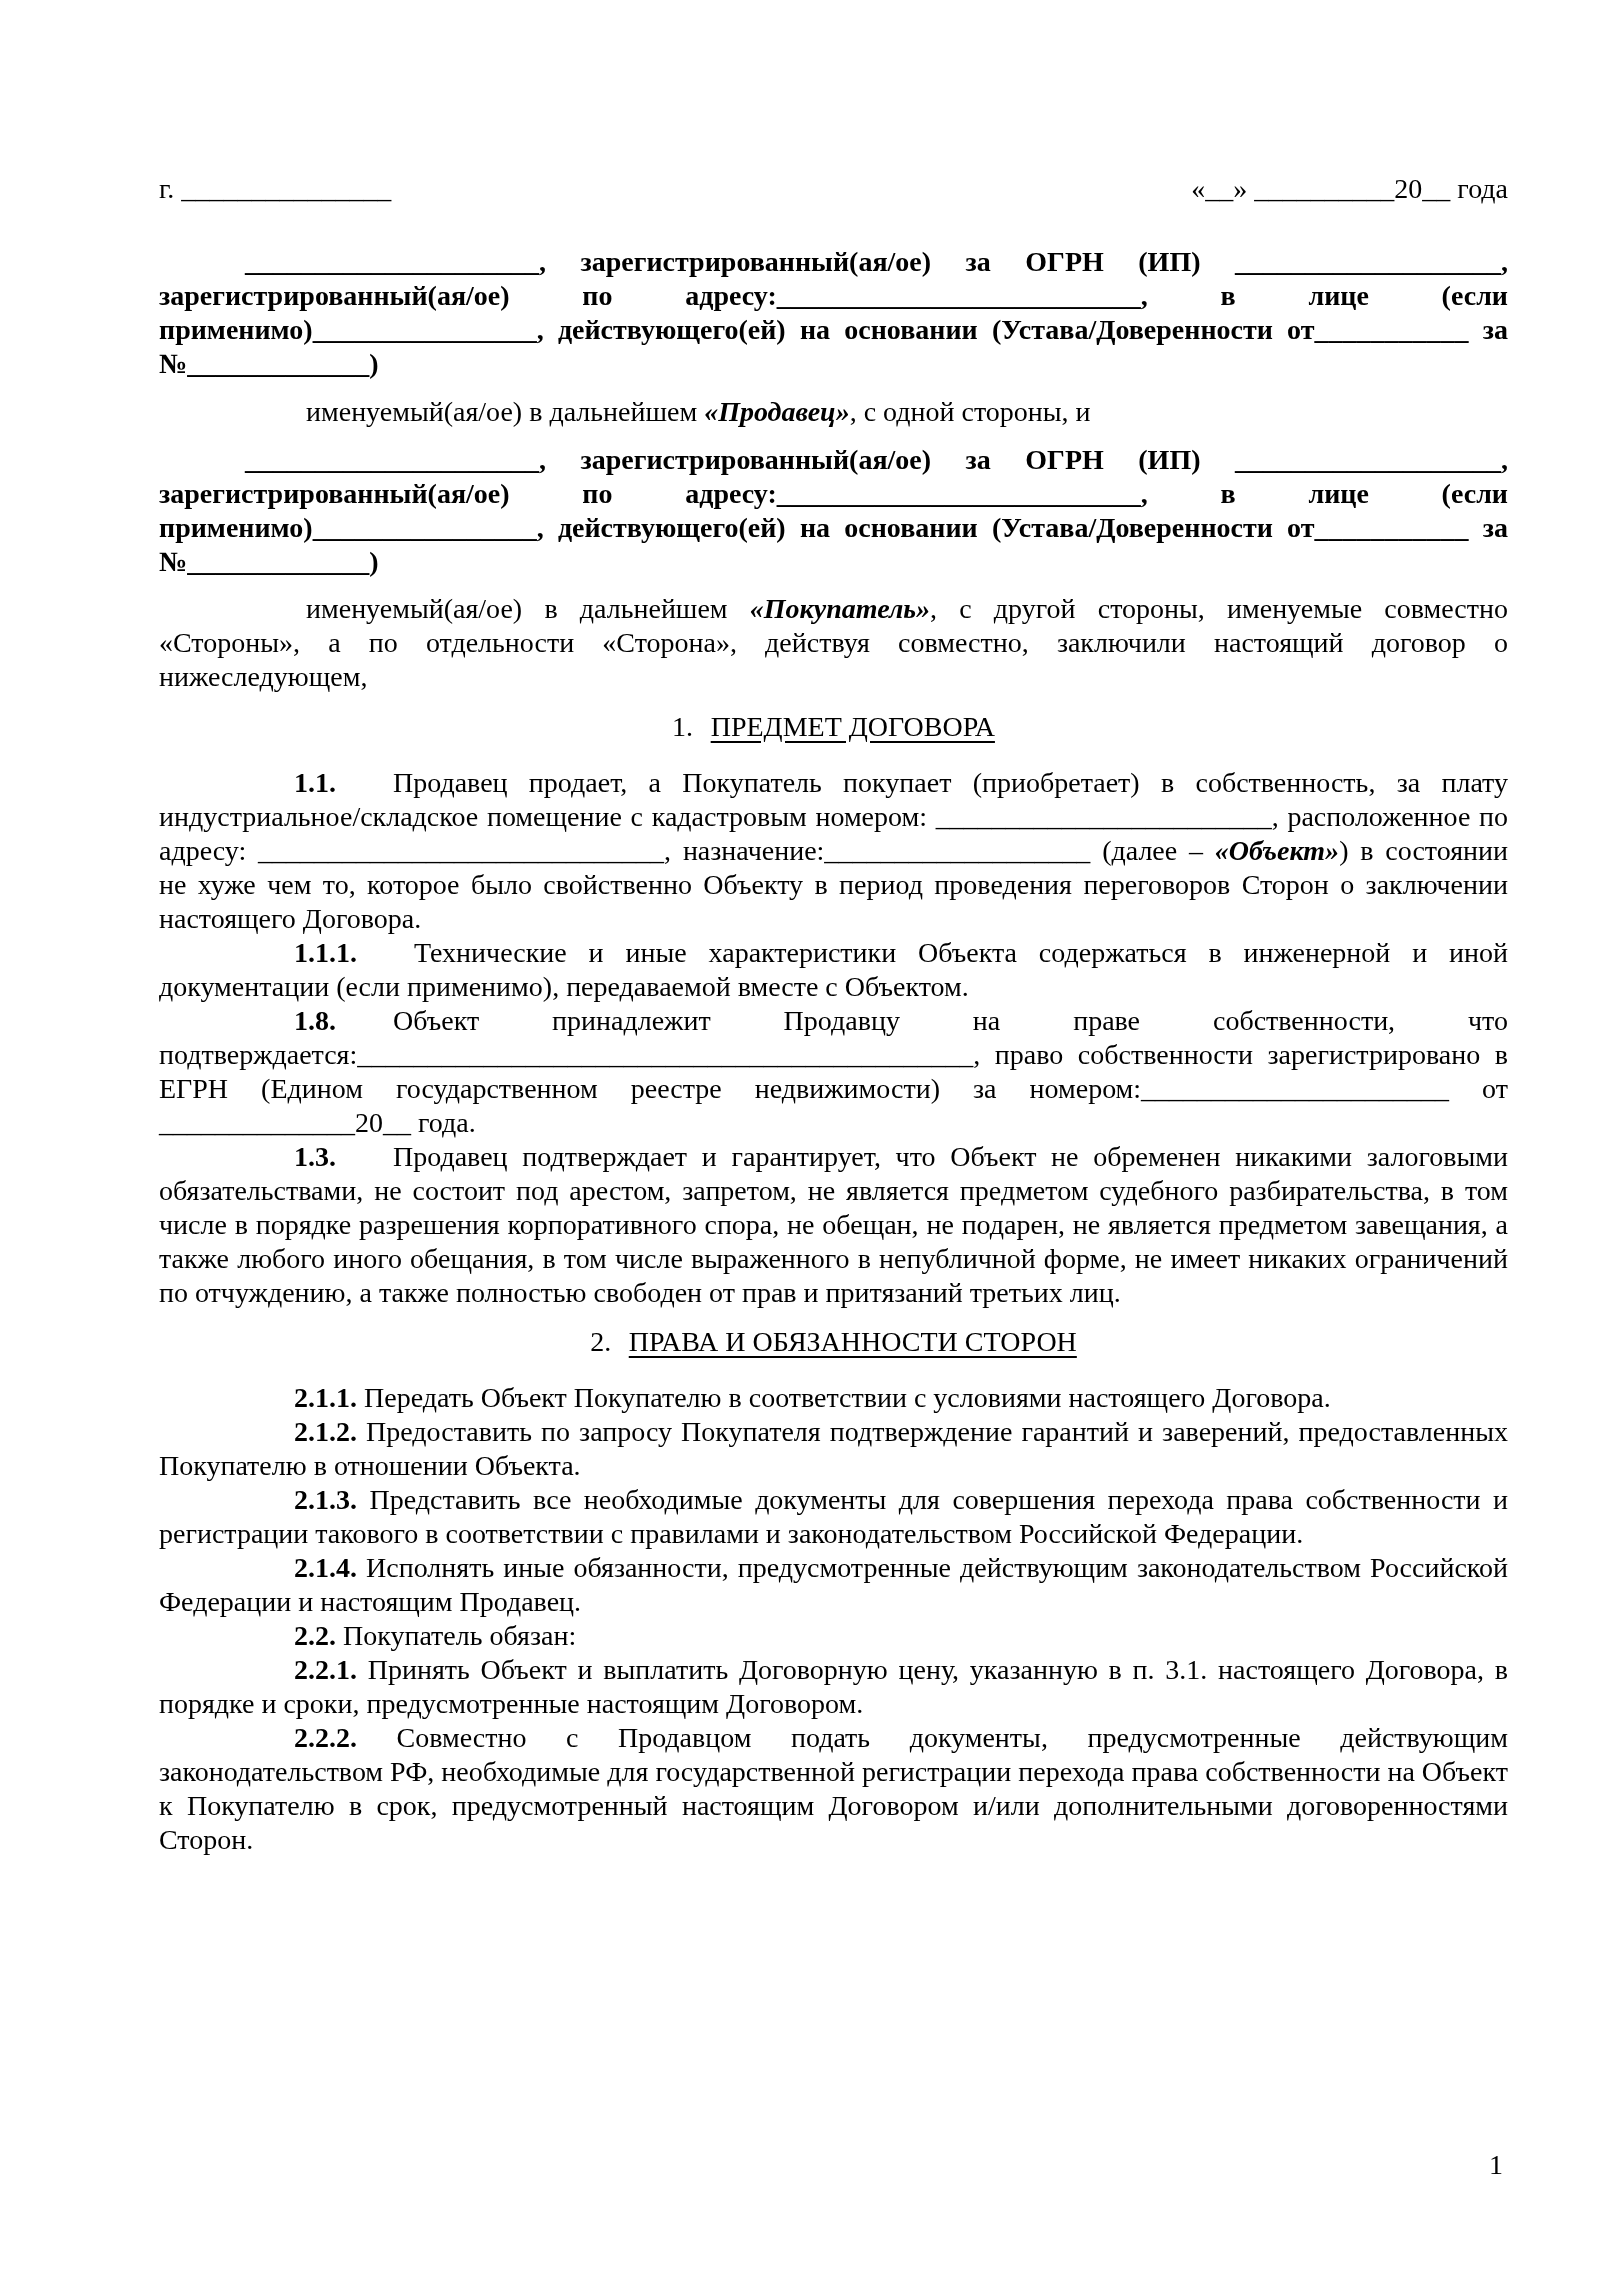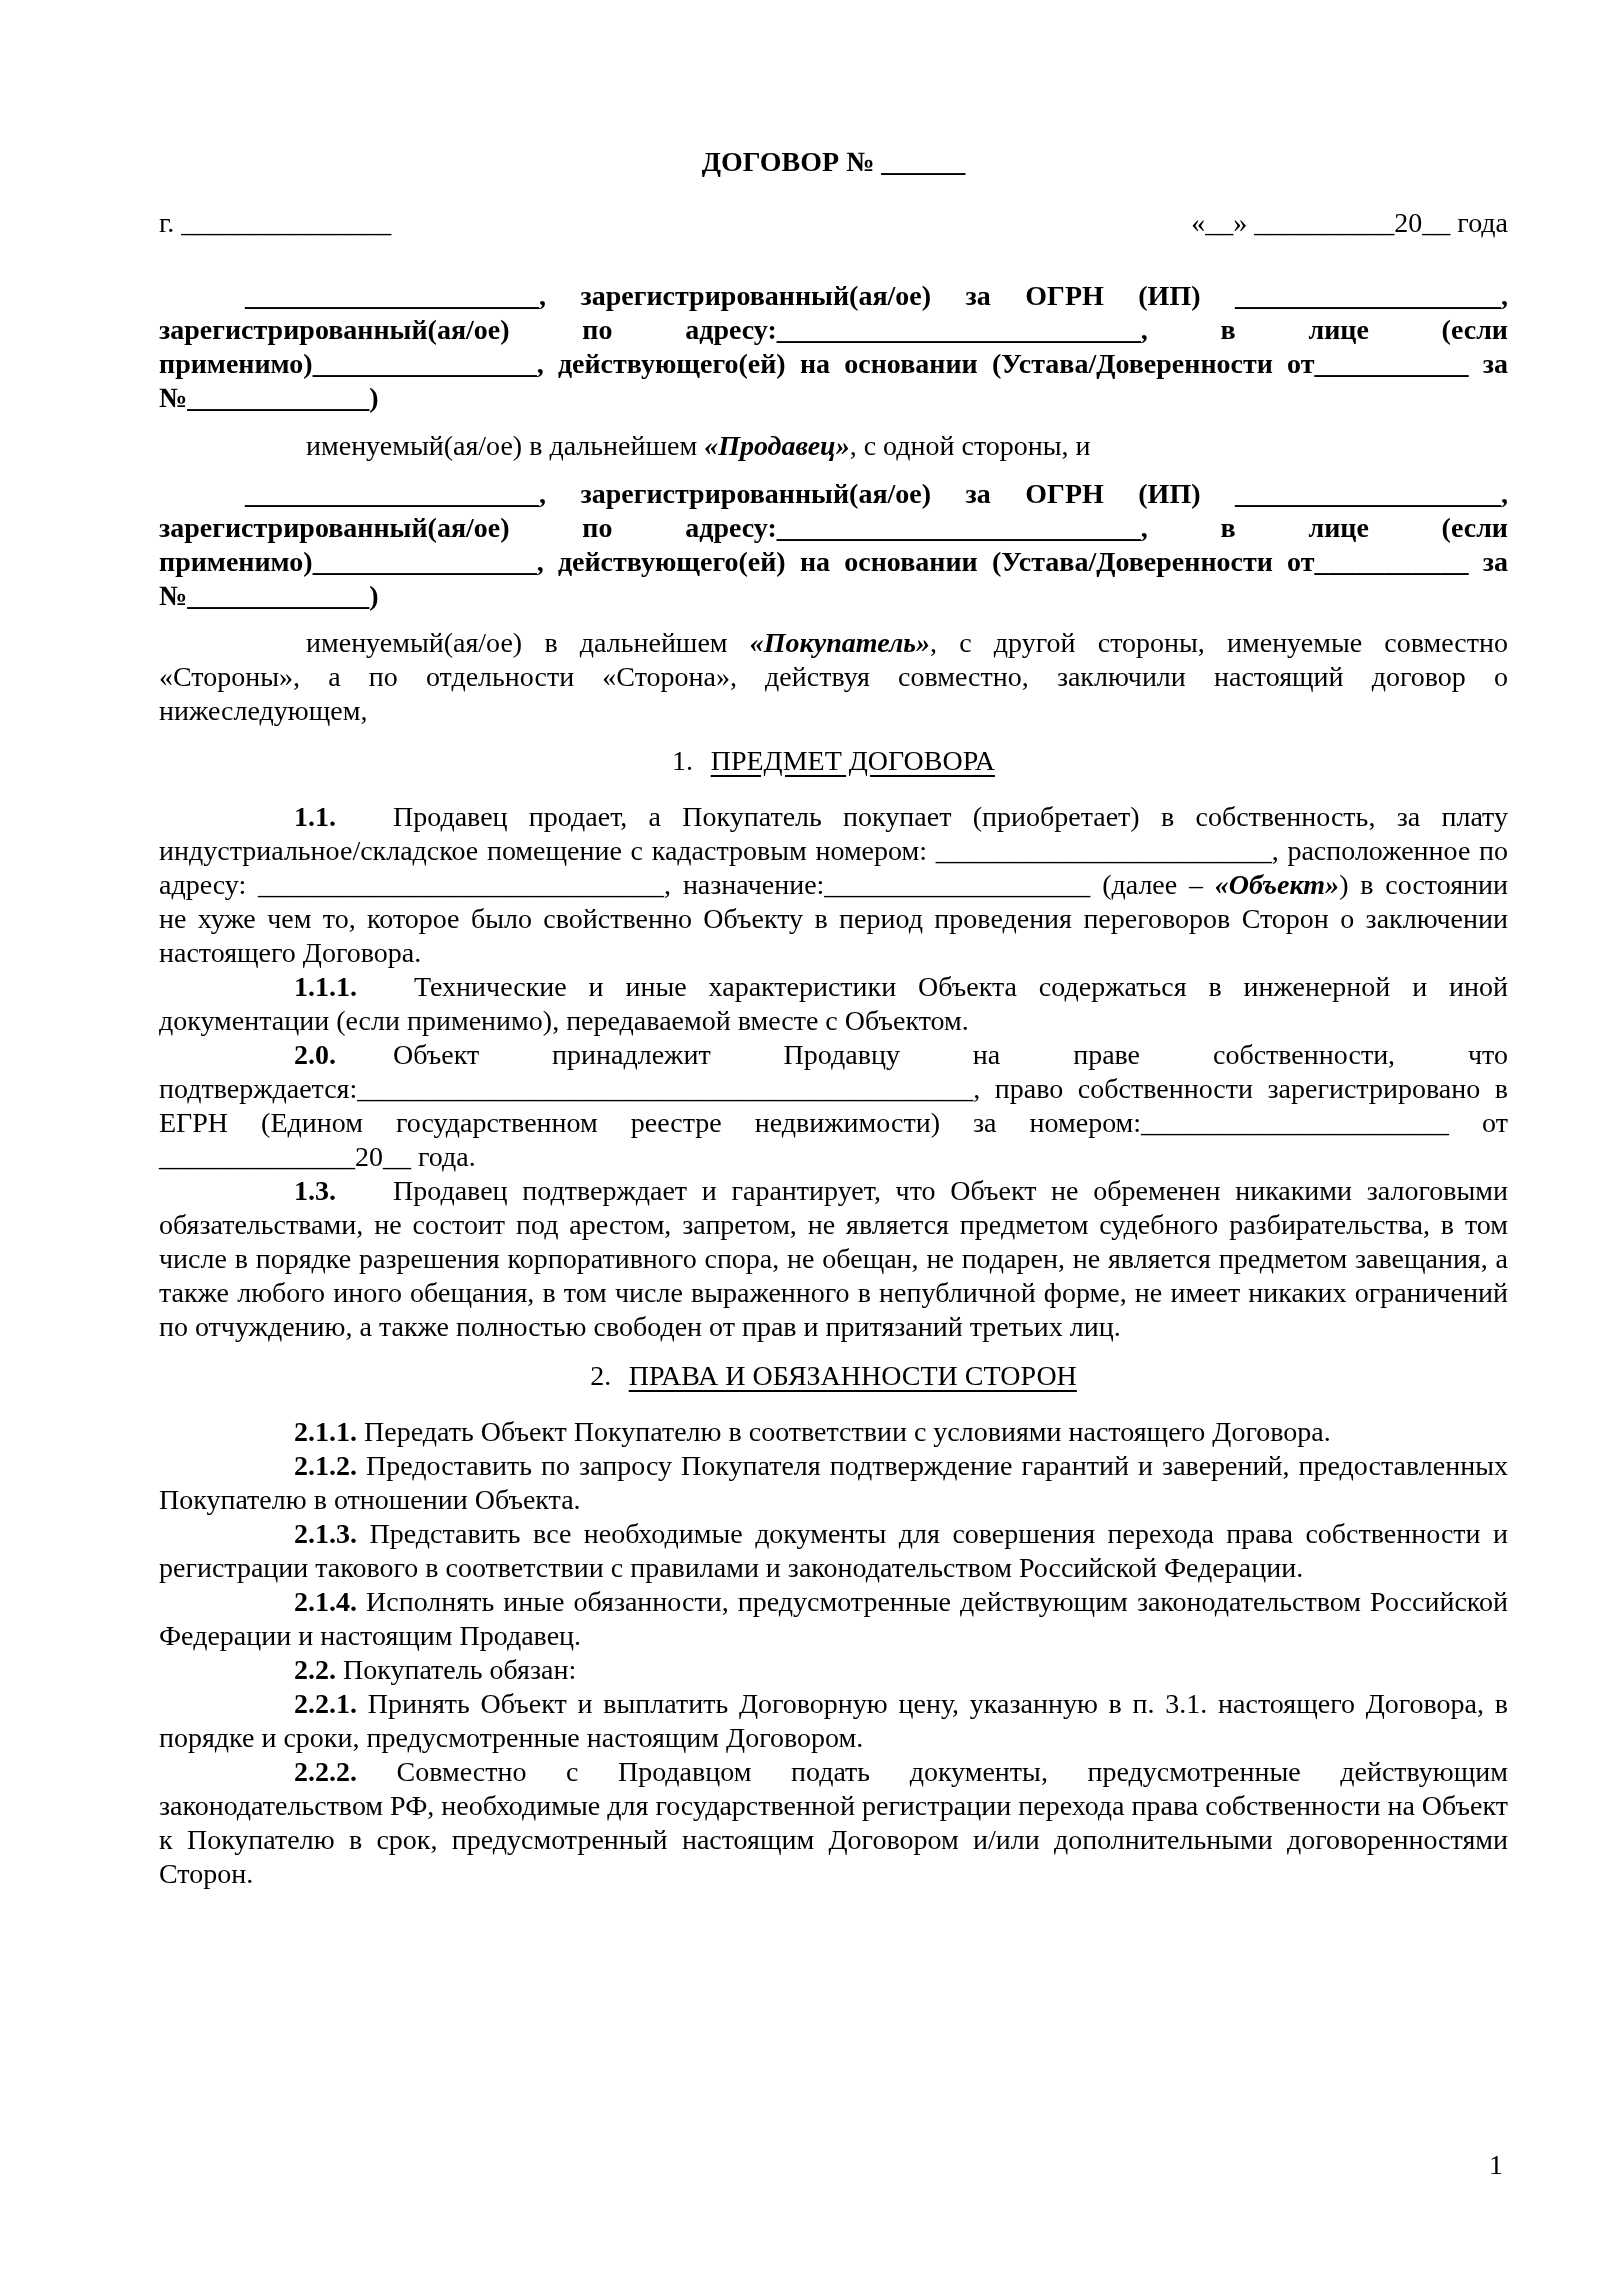--- a/index.html
+++ b/index.html
@@ -27,42 +27,41 @@
   .dateline{display:flex;justify-content:space-between;margin:27.4px 0 39px;gap:36px;}
   .heading{text-align:center;font-weight:normal;margin:15.7px 0 21.6px;}
   .pagenum{position:absolute;right:118px;top:2148px;}
 </style>
 </head>
 <body>
 
 <div class="page">
   <div class="content">
 
-    <p class="b center">ДОГОВОР № ______</p>
 
     <div class="dateline">
       <span>г. _______________</span>
       <span>«__» __________20__ года</span>
     </div>
 
     <p class="party">_____________________, зарегистрированный(ая/ое) за ОГРН (ИП) ___________________, зарегистрированный(ая/ое) по адресу:__________________________, в лице (если применимо)________________, действующего(ей) на основании (Устава/Доверенности от___________ за №_____________)</p>
 
     <p class="intro"><span>именуемый(ая/ое) в дальнейшем </span><span class="term">«Продавец»</span><span>, с одной стороны, и</span></p>
 
     <p class="party">_____________________, зарегистрированный(ая/ое) за ОГРН (ИП) ___________________, зарегистрированный(ая/ое) по адресу:__________________________, в лице (если применимо)________________, действующего(ей) на основании (Устава/Доверенности от___________ за №_____________)</p>
 
     <p class="intro"><span>именуемый(ая/ое) в дальнейшем </span><span class="term">«Покупатель»</span><span>, с другой стороны, именуемые совместно «Стороны», а по отдельности «Сторона», действуя совместно, заключили настоящий договор о нижеследующем,</span></p>
 
     <p class="heading"><span>1.</span><span class="hgap"></span><span class="u">ПРЕДМЕТ ДОГОВОРА</span></p>
 
     <p class="clause"><span class="num">1.1.</span><span class="tab"></span><span>Продавец продает, а Покупатель покупает (приобретает) в собственность, за плату индустриальное/складское помещение с кадастровым номером: ________________________, расположенное по адресу: _____________________________, назначение:___________________ (далее – </span><span class="term">«Объект»</span><span>) в состоянии не хуже чем то, которое было свойственно Объекту в период проведения переговоров Сторон о заключении настоящего Договора.</span></p>
 
     <p class="clause"><span class="num">1.1.1.</span><span class="tab"></span><span>Технические и иные характеристики Объекта содержаться в инженерной и иной документации (если применимо), передаваемой вместе с Объектом.</span></p>
 
-    <p class="clause"><span class="num">2.0.</span><span class="tab"></span><span>Объект принадлежит Продавцу на праве собственности, что подтверждается:____________________________________________, право собственности зарегистрировано в ЕГРН (Едином государственном реестре недвижимости) за номером:______________________ от ______________20__ года.</span></p>
+    <p class="clause"><span class="num">1.8.</span><span class="tab"></span><span>Объект принадлежит Продавцу на праве собственности, что подтверждается:____________________________________________, право собственности зарегистрировано в ЕГРН (Едином государственном реестре недвижимости) за номером:______________________ от ______________20__ года.</span></p>
 
     <p class="clause"><span class="num">1.3.</span><span class="tab"></span><span>Продавец подтверждает и гарантирует, что Объект не обременен никакими залоговыми обязательствами, не состоит под арестом, запретом, не является предметом судебного разбирательства, в том числе в порядке разрешения корпоративного спора, не обещан, не подарен, не является предметом завещания, а также любого иного обещания, в том числе выраженного в непубличной форме, не имеет никаких ограничений по отчуждению, а также полностью свободен от прав и притязаний третьих лиц.</span></p>
 
 
     <p class="heading"><span>2.</span><span class="hgap"></span><span class="u">ПРАВА И ОБЯЗАННОСТИ СТОРОН</span></p>
 
 
     <p class="clause"><span class="num">2.1.1.</span> <span>Передать Объект Покупателю в соответствии с условиями настоящего Договора.</span></p>
 
     <p class="clause"><span class="num">2.1.2.</span> <span>Предоставить по запросу Покупателя подтверждение гарантий и заверений, предоставленных Покупателю в отношении Объекта.</span></p>

